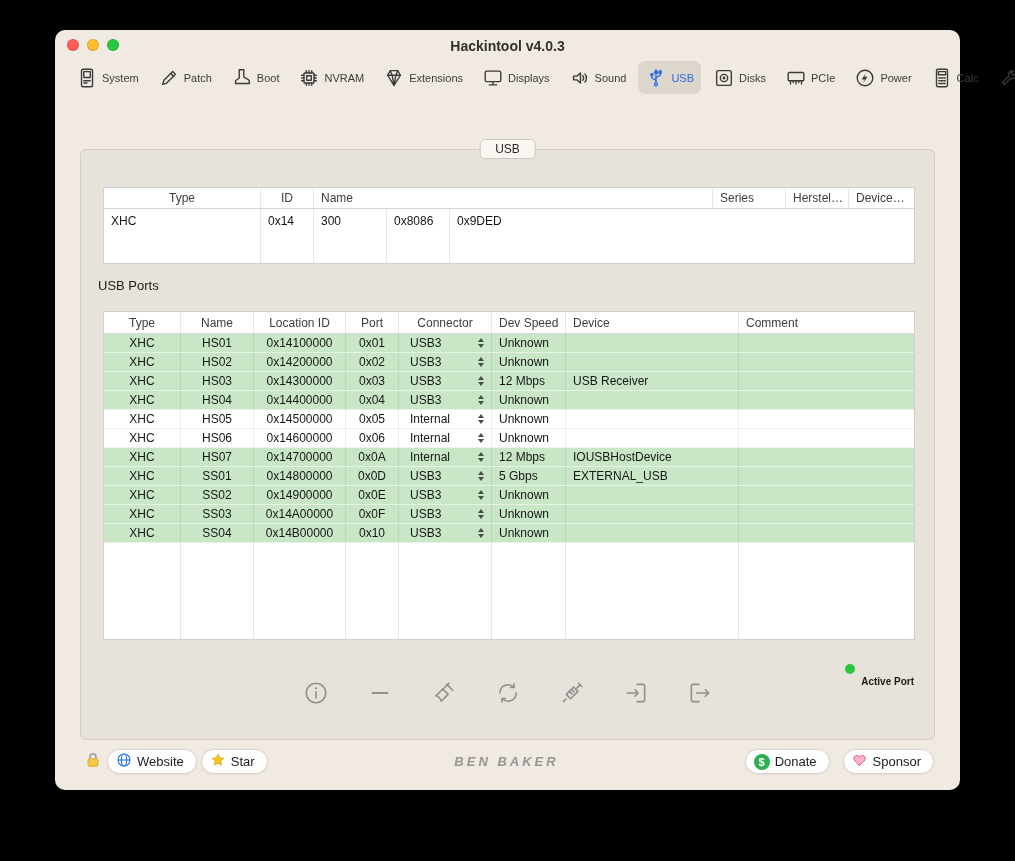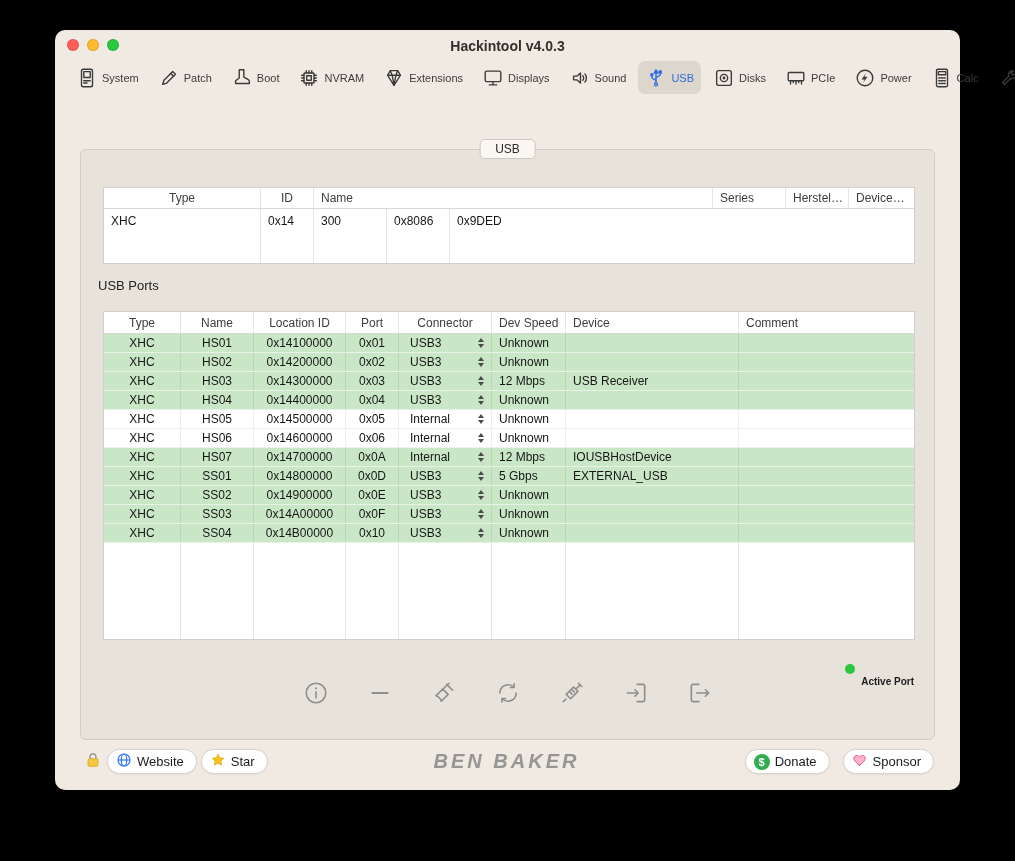--- a/index.html
+++ b/index.html
@@ -72,21 +72,21 @@
   
   .actions { position:absolute; left:0; right:0; top:528px; display:flex; justify-content:center; gap:34px; }
   .act-btn { color:#8f8f8f; background:none; border:none; padding:2px; cursor:default; }
   .act-btn svg { display:block; }
 
   
   .footer { position:absolute; left:28px; right:26px; bottom:15px; height:27px; display:flex; align-items:center; gap:4px; }
   .pill { display:inline-flex; align-items:center; gap:5px; background:#fff; border:1px solid #d8d2ca;
           border-radius:13px; padding:3px 12px 3px 8px; font-size:13px; color:#1c1c1c;
           box-shadow:0 .5px 1.5px rgba(0,0,0,.08); cursor:default; height:25px; }
-  .logo { position:absolute; left:0; right:4px; text-align:center; font-size:20px; font-weight:800; font-style:italic;
+  .logo { position:absolute; left:0; right:4px; text-align:center; font-size:13px; font-weight:800; font-style:italic;
           letter-spacing:3px; color:#969696; pointer-events:none; }
   .right-group { margin-left:auto; display:flex; gap:13px; }
   .donate-ic { display:inline-flex; width:16px; height:16px; border-radius:50%; background:#2fae4f;
                color:#fff; font-size:11px; font-weight:700; align-items:center; justify-content:center; }
 </style>
 </head>
 <body>
 
 <div class="window">
 

